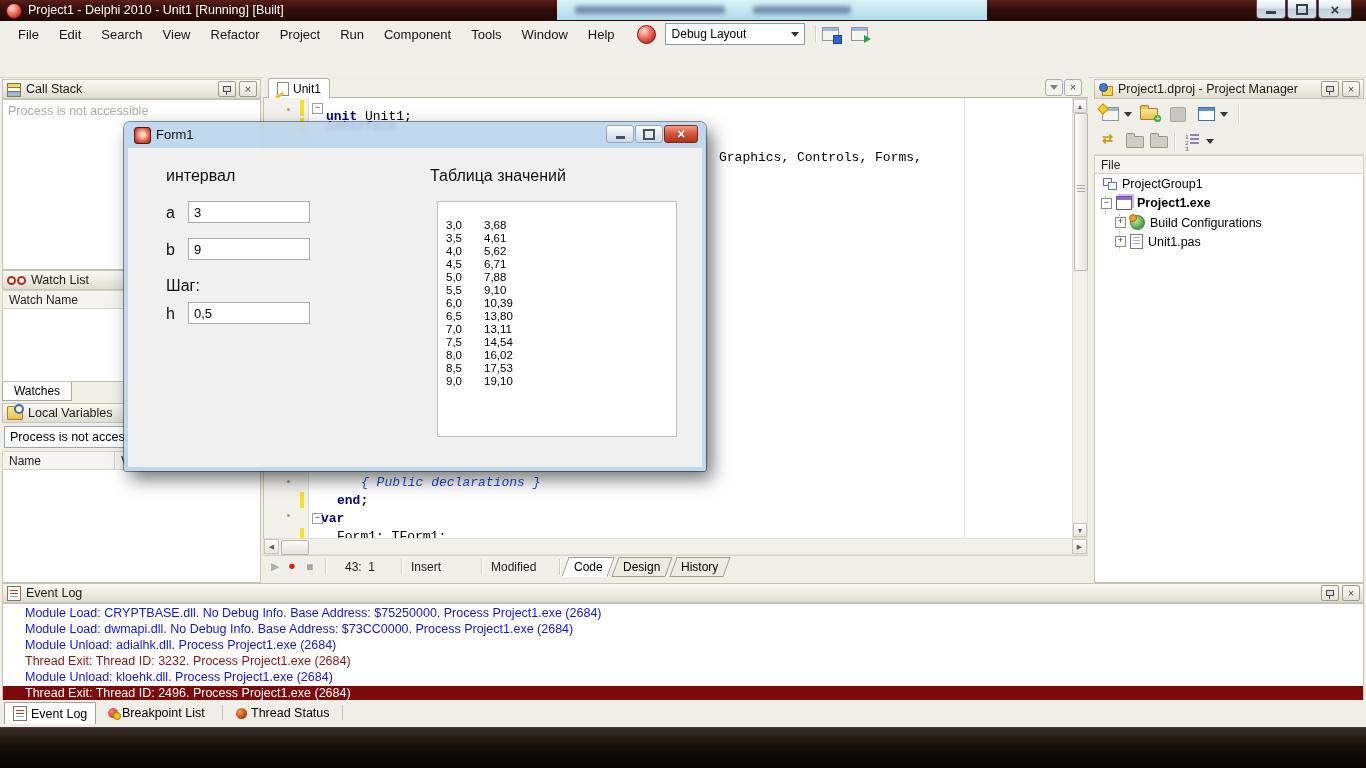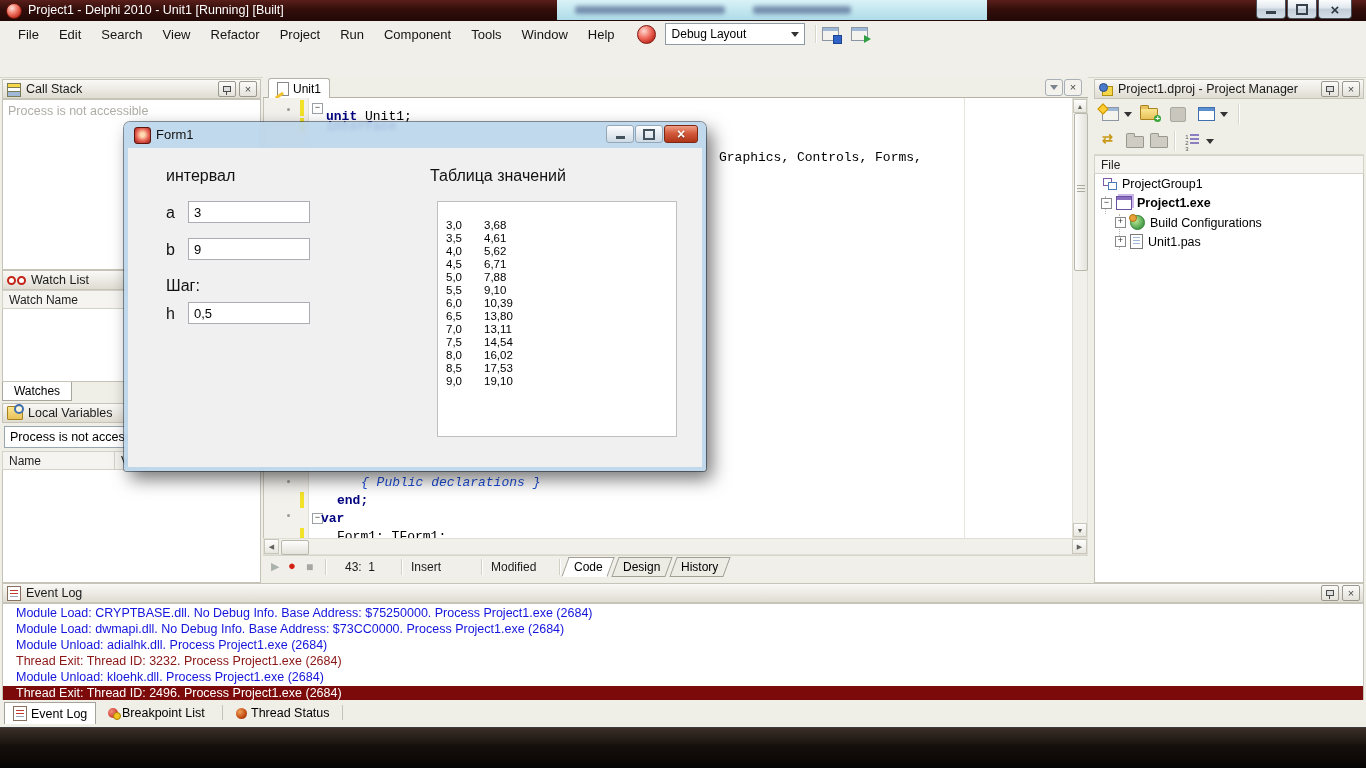--- a/index.html
+++ b/index.html
@@ -150,21 +150,21 @@
   .ic-build:after{content:"";position:absolute;left:-2px;top:-2px;width:6px;height:6px;border-radius:50%;background:#E8A23A;border:1px solid #B07010;}
   .ic-unitfile{width:11px;height:13px;background:#fff;border:1px solid #7A7A7A;position:relative;}
   .ic-unitfile:before{content:"";position:absolute;left:2px;top:2px;width:7px;height:1px;background:#9FB8D8;box-shadow:0 3px 0 #9FB8D8,0 6px 0 #9FB8D8;}
   .ic-pm-person{width:14px;height:13px;position:relative;margin-left:4px;}
   .ic-pm-person:before{content:"";position:absolute;right:0;bottom:0;width:9px;height:8px;background:#F6D74A;border:1px solid #B09010;}
   .ic-pm-person:after{content:"";position:absolute;left:0;top:0;width:7px;height:7px;border-radius:50%;background:#4A7AC8;border:1px solid #2A4A88;}
   .dotline{position:absolute;border-left:1px dotted #B8B5AA;}
   
   .ic-elog{width:12px;height:13px;background:#fff;border:1px solid #8A6E5E;position:relative;margin-left:4px;}
   .ic-elog:before{content:"";position:absolute;left:2px;top:3px;width:8px;height:1px;background:#C03A2A;box-shadow:0 3px 0 #C03A2A,0 6px 0 #9AA4B8;}
-  .log-line{height:16px;font-size:12.5px;padding-left:13px;white-space:nowrap;overflow:hidden;}
+  .log-line{height:16px;font-size:12.5px;padding-left:22px;white-space:nowrap;overflow:hidden;}
   .log-blue{color:#1414DC;}
   .log-maroon{color:#8B1414;}
   .log-selected{background:#7D0A0A;color:#fff;}
   .etab{position:absolute;top:2px;height:22px;display:flex;align-items:center;font-size:12.5px;padding:0 8px;box-sizing:border-box;}
   .etab.active{background:#fff;border:1px solid #A5A29A;border-bottom:none;}
   .etab .lbl{margin-left:4px;}
   .ic-bp{width:10px;height:10px;border-radius:50%;background:radial-gradient(circle at 35% 35%,#F08A7A,#C01808);position:relative;}
   .ic-bp:after{content:"";position:absolute;right:-3px;bottom:-2px;width:6px;height:6px;border-radius:50%;background:#F2C21C;border:1px solid #A87E08;}
   .ic-thread{width:11px;height:11px;border-radius:50%;background:radial-gradient(circle at 35% 35%,#F0A05A,#C04A10 60%,#7E2808);}
   .etab-sep{position:absolute;top:5px;width:1px;height:15px;background:#C6C3B8;}

